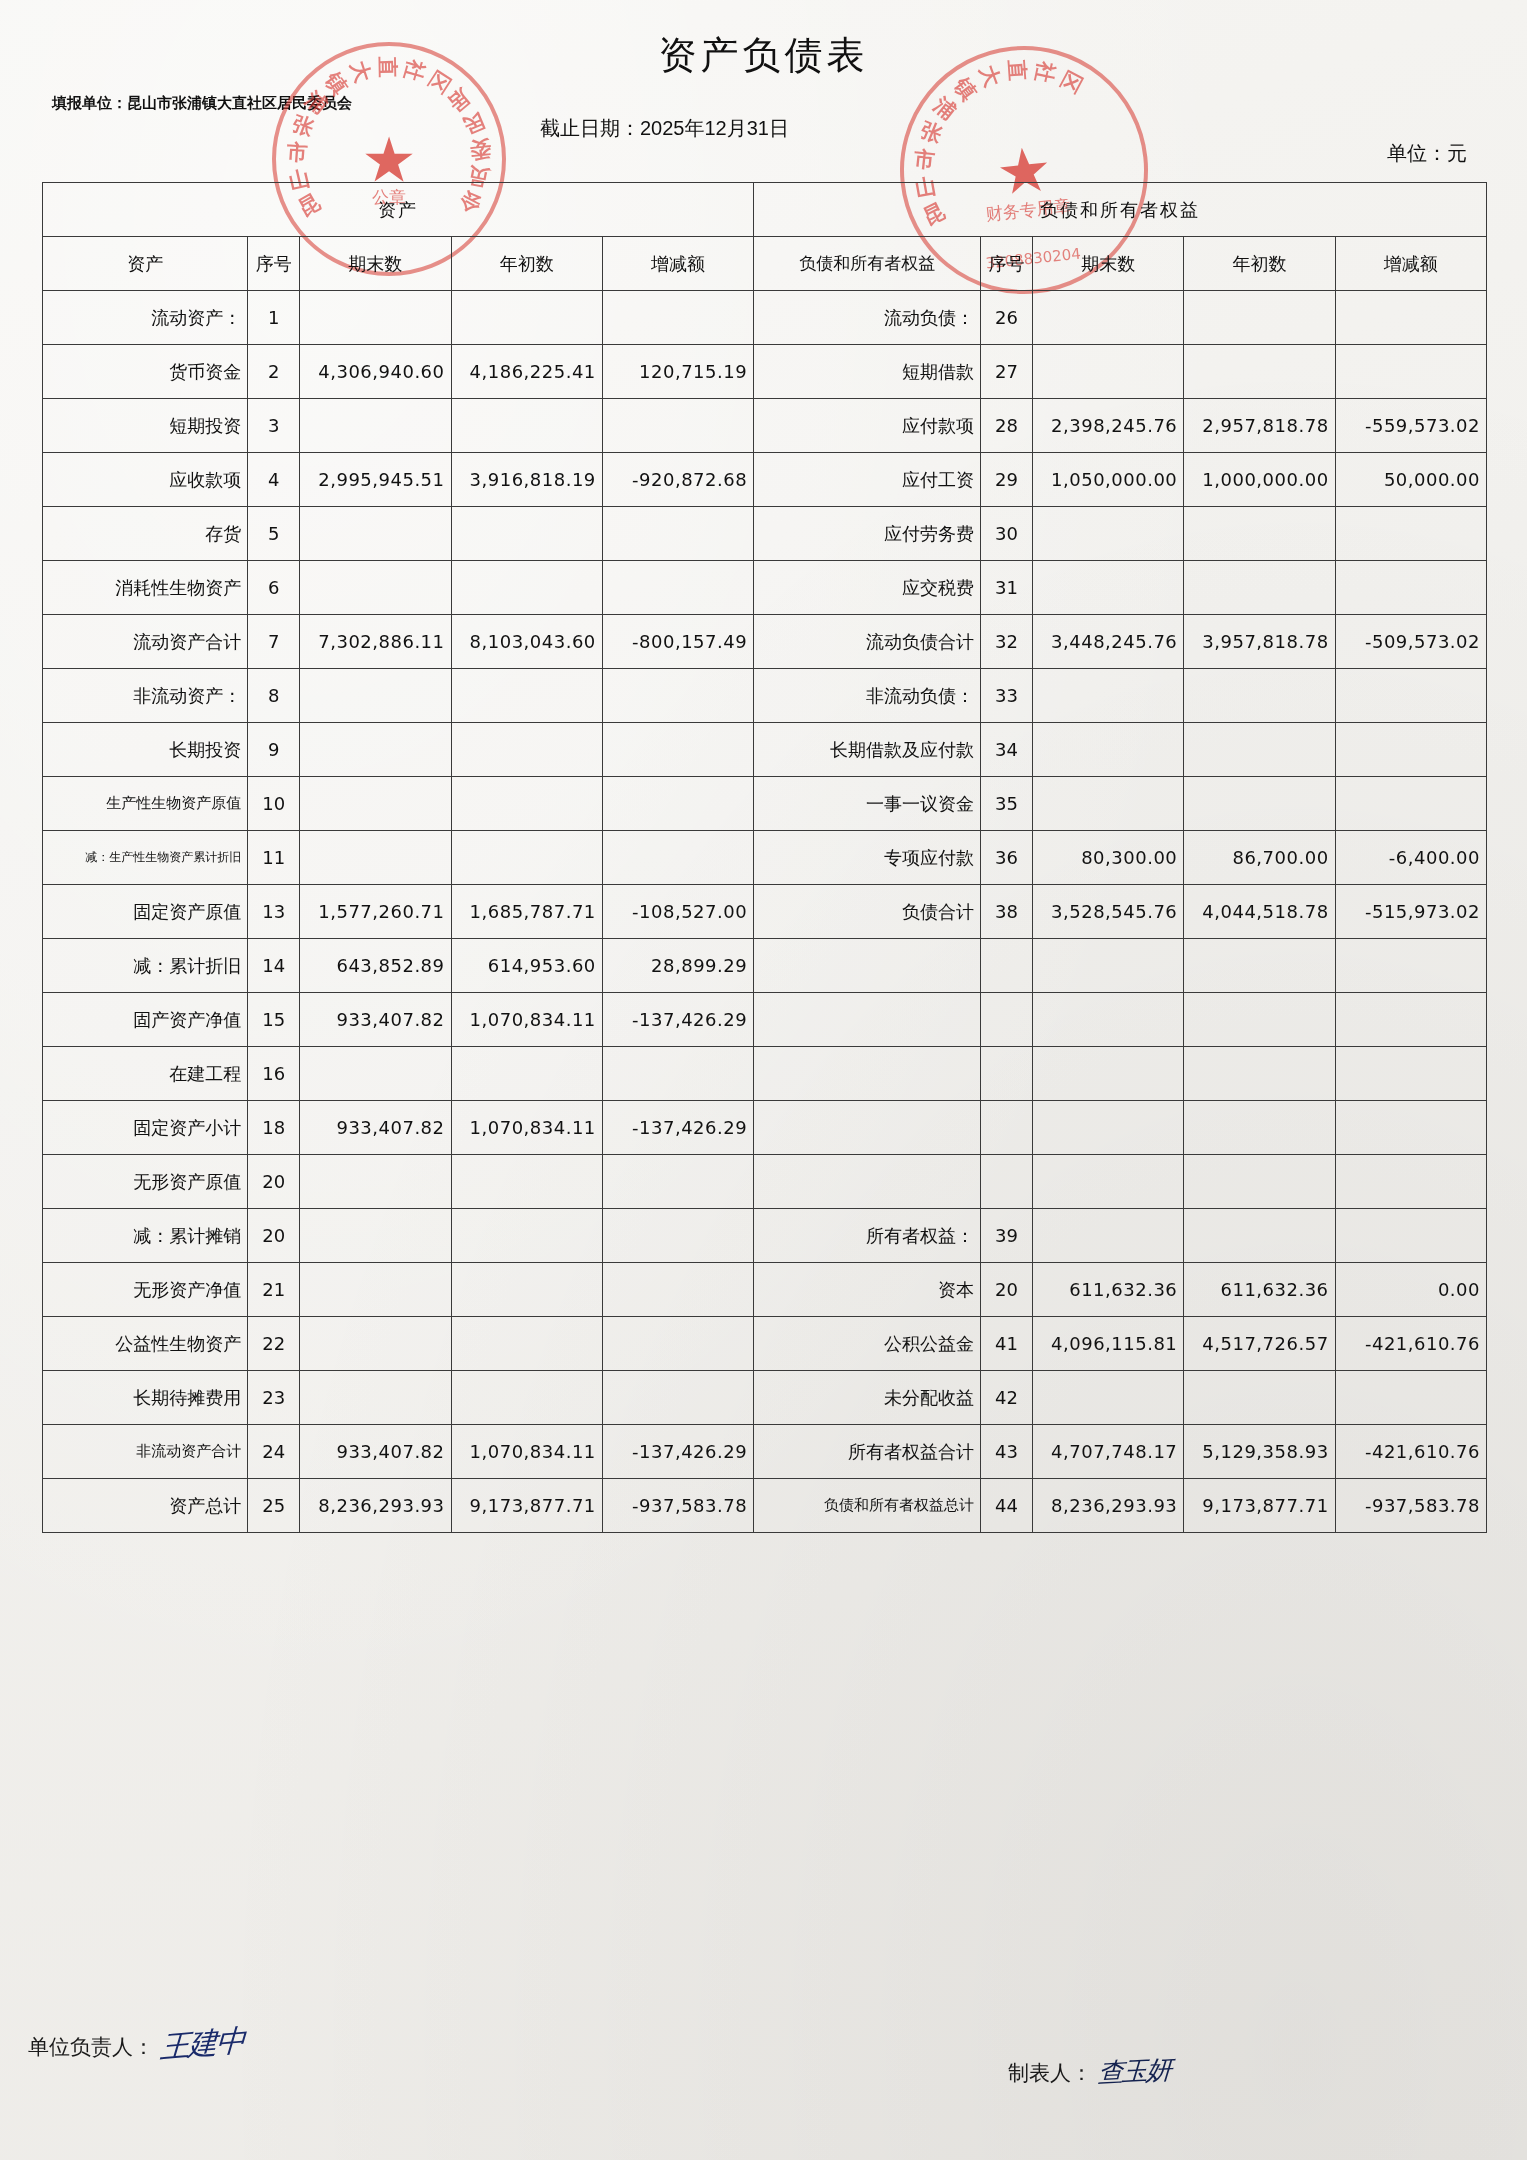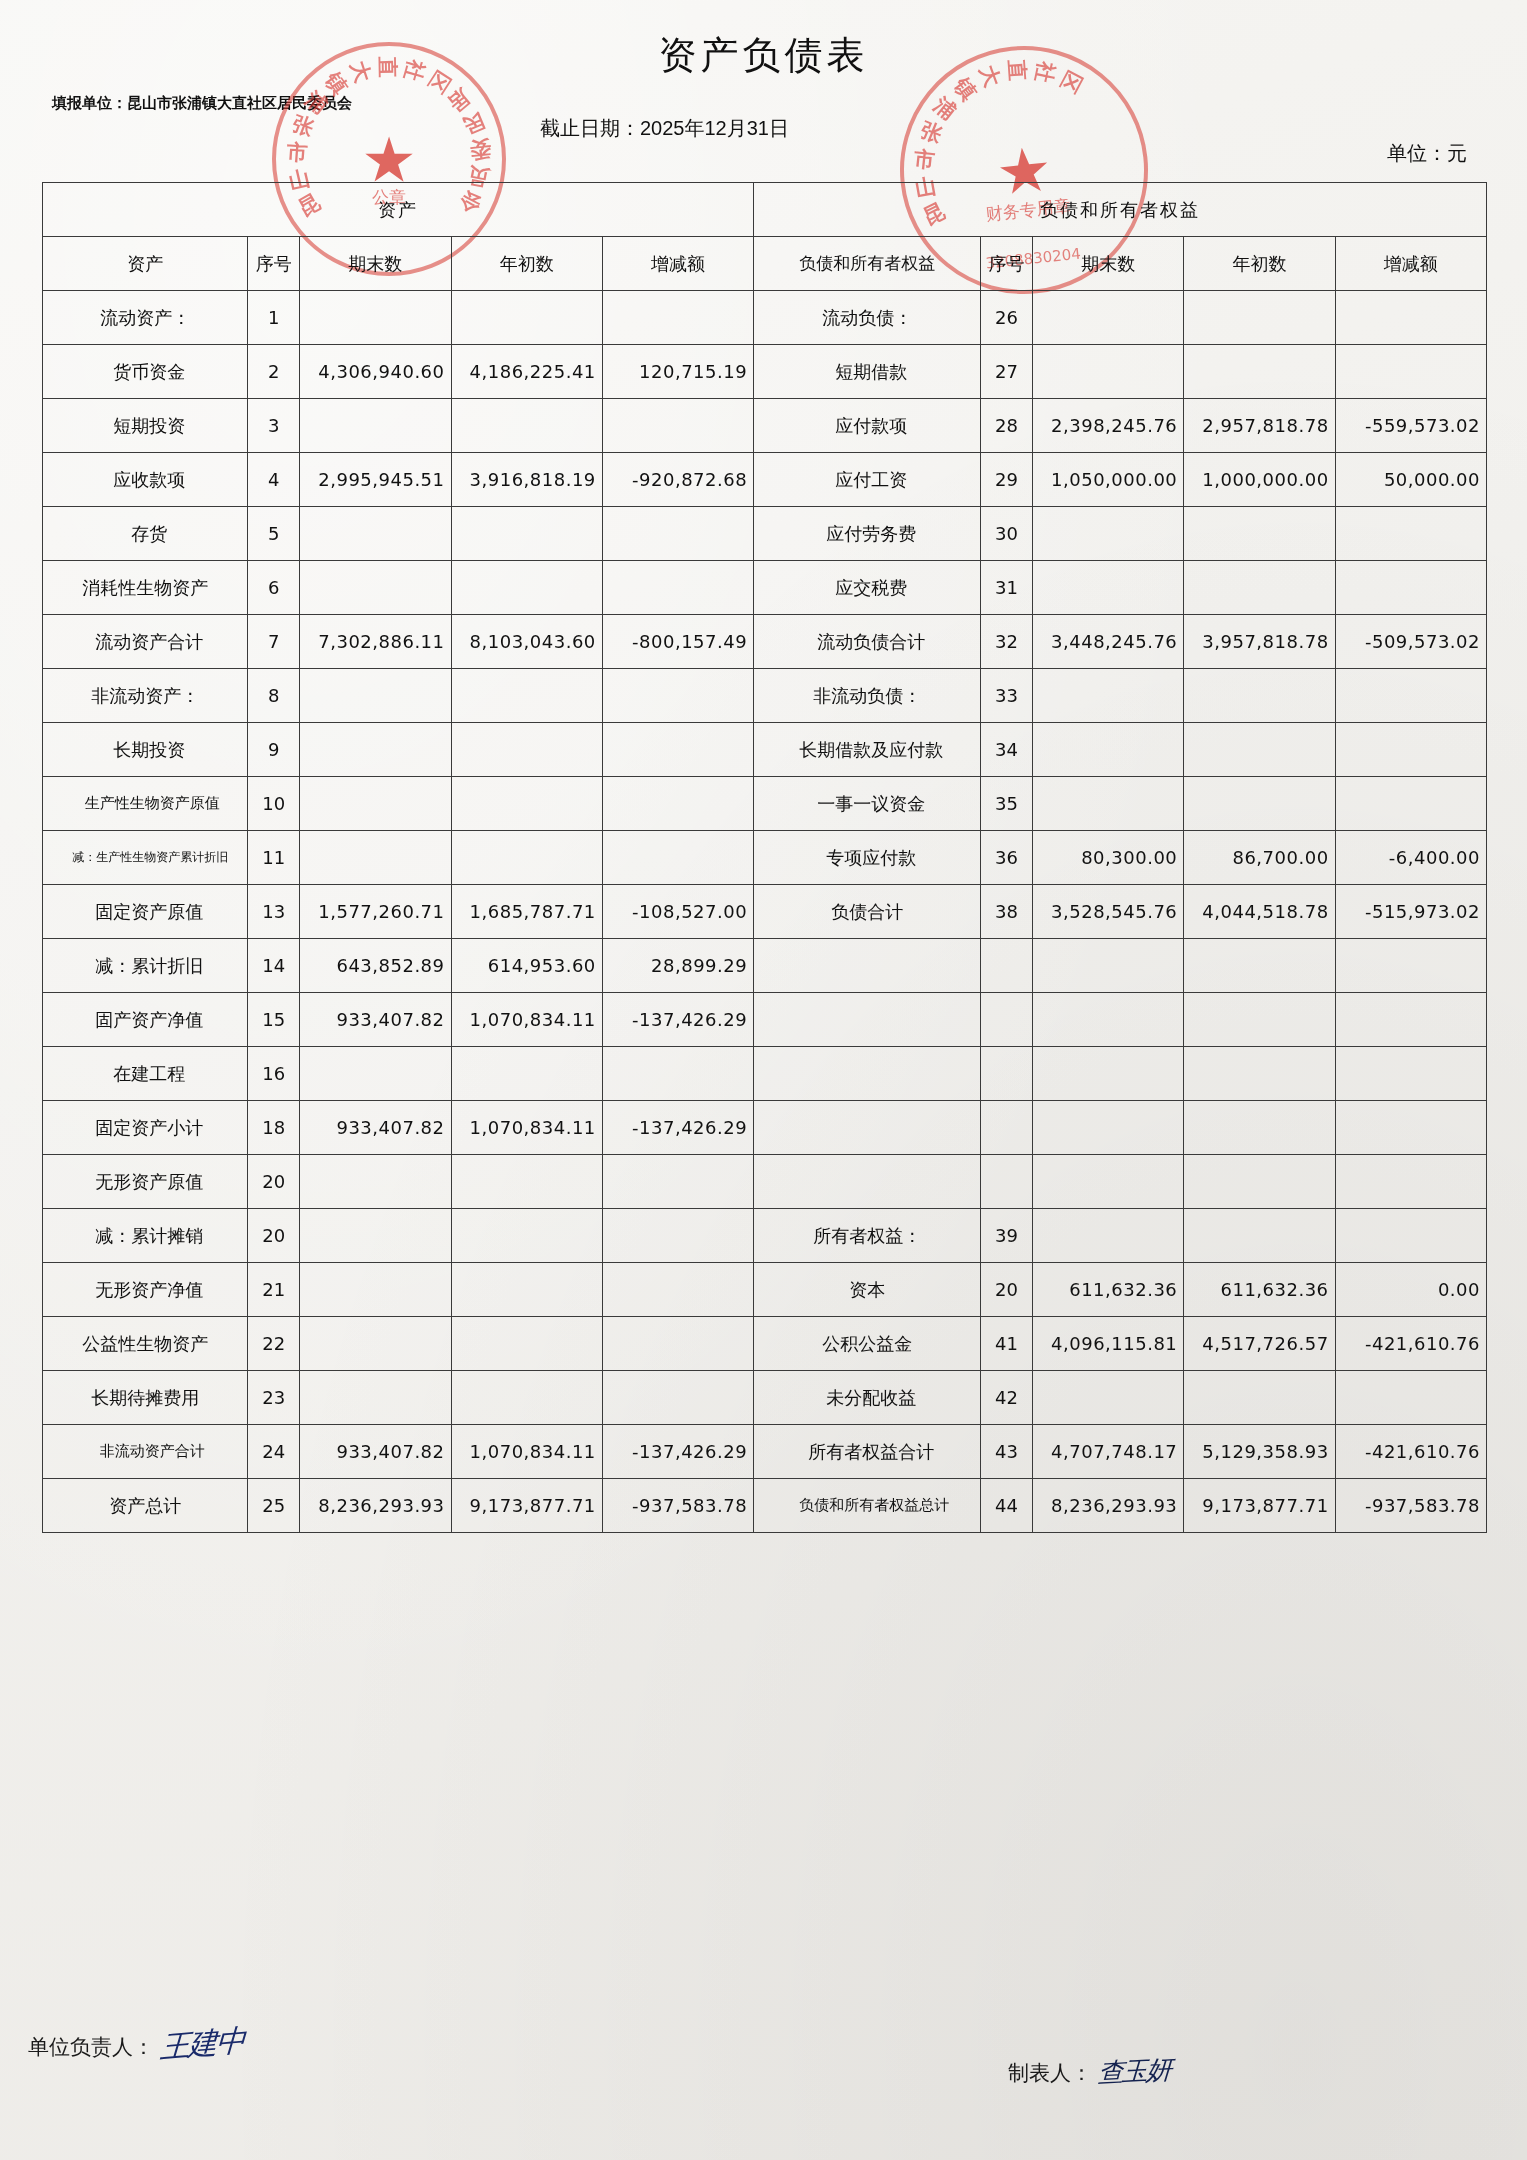--- a/index.html
+++ b/index.html
@@ -95,21 +95,21 @@
   .hdr-sub {
     text-align: center;
     font-size: 19px;
     height: 62px;
   }
   .hdr-sub.small {
     font-size: 17px;
     line-height: 22px;
   }
   td.label {
-    text-align: center;
+    text-align: right;
     padding-left: 16px;
     white-space: nowrap;
   }
   td.label.ind1 { padding-left: 14px; font-family: Liberation Serif, serif; }
   td.label.tiny { font-size: 15px; padding-left: 20px; }
   td.label.xtiny { font-size: 12px; padding-left: 16px; }
   td.num {
     text-align: right;
     padding-right: 12px;
     font-family: "DejaVu Sans", sans-serif;

